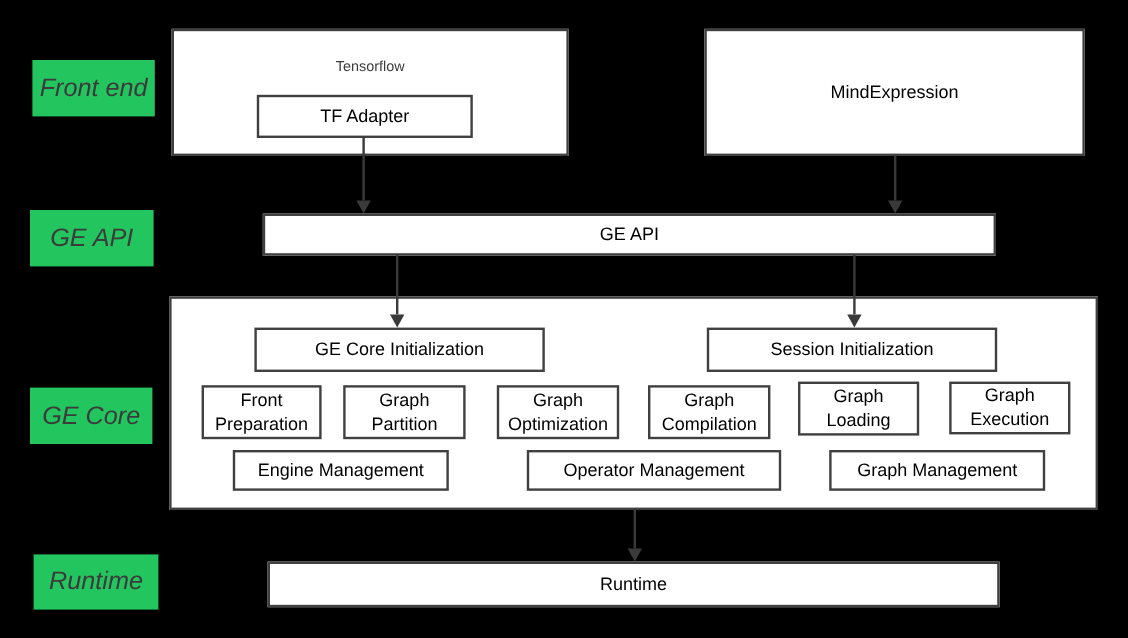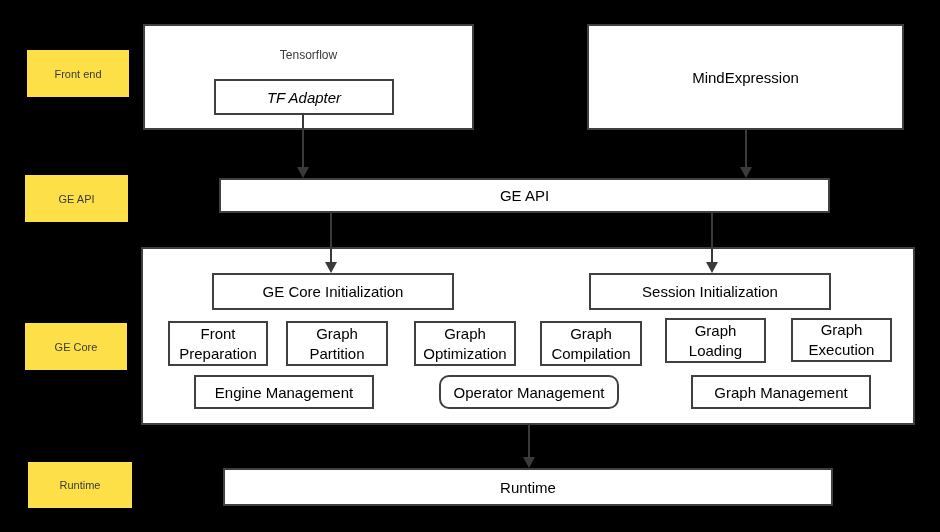--- a/index.html
+++ b/index.html
@@ -8,26 +8,27 @@
     position: relative;
     width: 940px;
     height: 532px;
     background: #000000;
     font-family: "Liberation Sans", sans-serif;
     color: #3b3b3b;
     overflow: hidden;
   }
   .side-label {
     position: absolute;
-    background: #fde047;
+    background: #22c55e;
     display: flex;
     align-items: center;
     justify-content: center;
-    font-size: 11px;
+    font-size: 21px;
     color: #3b3b3b;
+    font-style: italic;
   }
   .box {
     position: absolute;
     background: #ffffff;
     border: 2px solid #404040;
     display: flex;
     align-items: center;
     justify-content: center;
     text-align: center;
     font-size: 15px;
@@ -70,41 +71,41 @@
 
 <div class="canvas">
 
   <div class="side-label" style="left:27px; top:50px; width:102px; height:47px;">Front end</div>
   <div class="side-label" style="left:25px; top:175px; width:103px; height:47px;">GE API</div>
   <div class="side-label" style="left:25px; top:323px; width:102px; height:47px;">GE Core</div>
   <div class="side-label" style="left:28px; top:462px; width:104px; height:46px;">Runtime</div>
 
   <div class="container-box" style="left:143px; top:24px; width:331px; height:106px;">
     <div class="box-title" style="top:22px;">Tensorflow</div>
-    <div class="box" style="left:69px; top:53px; width:180px; height:36px;font-style:italic;">TF Adapter</div>
+    <div class="box" style="left:69px; top:53px; width:180px; height:36px;">TF Adapter</div>
   </div>
 
   <div class="box" style="left:587px; top:24px; width:317px; height:106px;">MindExpression</div>
 
   <div class="box" style="left:219px; top:178px; width:611px; height:35px;">GE API</div>
 
   <div class="container-box" style="left:141px; top:247px; width:774px; height:178px;"></div>
 
   <div class="box" style="left:212px; top:273px; width:242px; height:37px;">GE Core Initialization</div>
   <div class="box" style="left:589px; top:273px; width:242px; height:37px;">Session Initialization</div>
 
   <div class="box stage" style="left:168px; top:321px; width:100px; height:45px;">Front Preparation</div>
   <div class="box stage" style="left:286px; top:321px; width:102px; height:45px;">Graph Partition</div>
   <div class="box stage" style="left:414px; top:321px; width:102px; height:45px;">Graph Optimization</div>
   <div class="box stage" style="left:540px; top:321px; width:102px; height:45px;">Graph Compilation</div>
   <div class="box stage" style="left:665px; top:318px; width:101px; height:45px;">Graph Loading</div>
   <div class="box stage" style="left:791px; top:318px; width:101px; height:44px;">Graph Execution</div>
 
   <div class="box" style="left:194px; top:375px; width:180px; height:34px;">Engine Management</div>
-  <div class="box" style="left:439px; top:375px; width:180px; height:34px;border-radius:10px;">Operator Management</div>
+  <div class="box" style="left:439px; top:375px; width:212px; height:34px;">Operator Management</div>
   <div class="box" style="left:691px; top:375px; width:180px; height:34px;">Graph Management</div>
 
   <div class="box" style="left:223px; top:468px; width:610px; height:38px;">Runtime</div>
 
   <div class="arrow" style="left:297px; top:114px; height:64px;">
     <div class="line"></div>
       <div class="head"></div>
   </div>
   <div class="arrow" style="left:740px; top:129px; height:49px;">
     <div class="line"></div>

